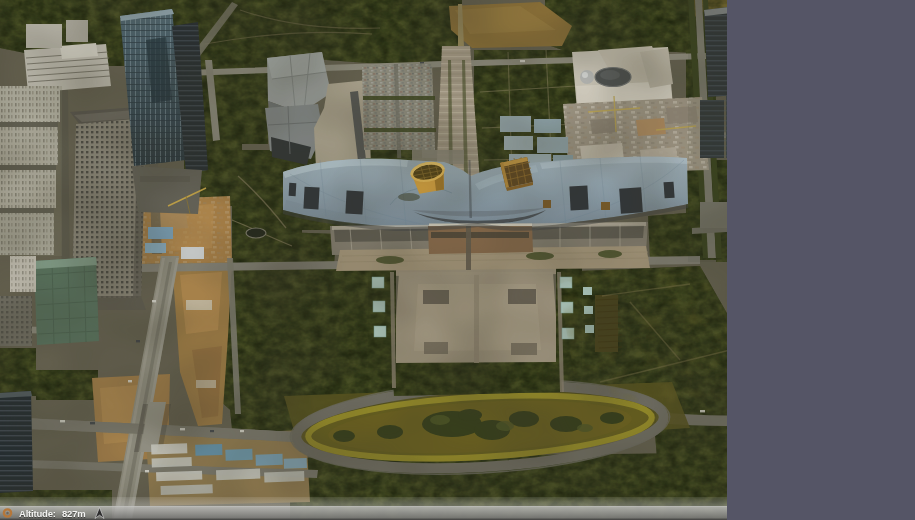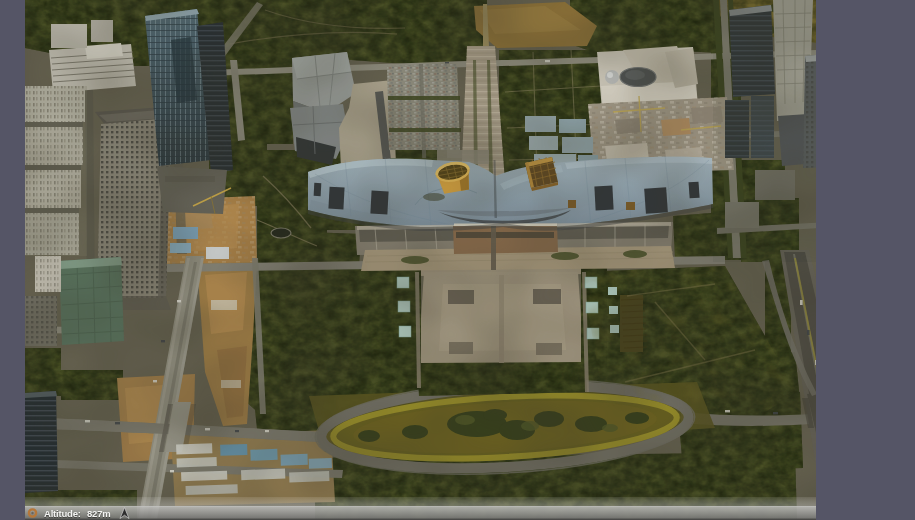--- a/index.html
+++ b/index.html
@@ -1,16 +1,16 @@
 <!DOCTYPE html>
 <html><head>
 <meta charset="utf-8">
 <style>
   html,body{margin:0;padding:0;background:#556;}
-  #stage{position:relative;width:791px;height:520px;overflow:hidden;font-family:"Liberation Sans",sans-serif;margin-left:25px;}
+  #stage{position:relative;width:727px;height:520px;overflow:hidden;font-family:"Liberation Sans",sans-serif;}
   svg{display:block;}
 </style>
 </head>
 <body>
 <div id="stage">
 <svg width="915" height="520" viewBox="0 0 915 520">
 <defs>
   <linearGradient id="gRoof" x1="0" y1="0" x2="0" y2="1">
     <stop offset="0" stop-color="#a5b8c7"></stop>
           <stop offset="0.55" stop-color="#90a5b7"></stop>

